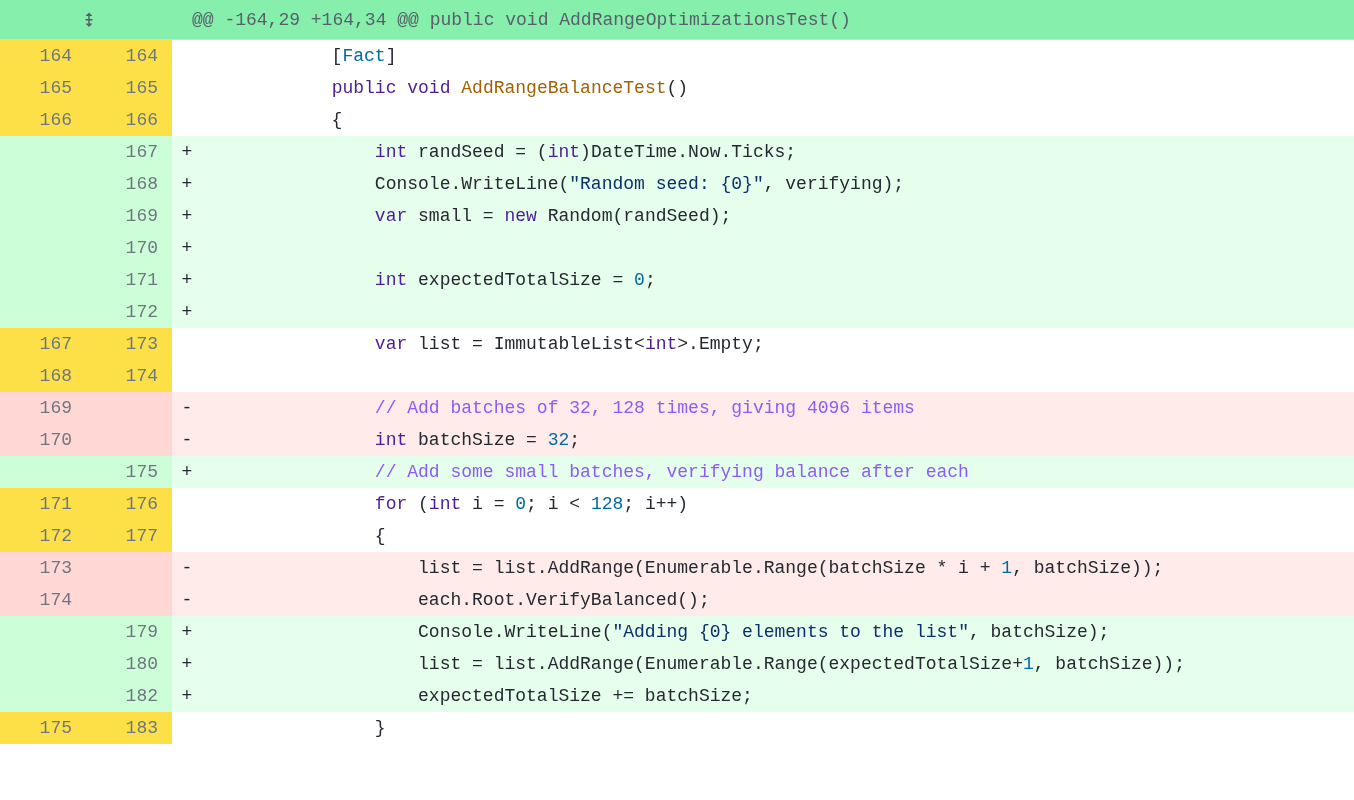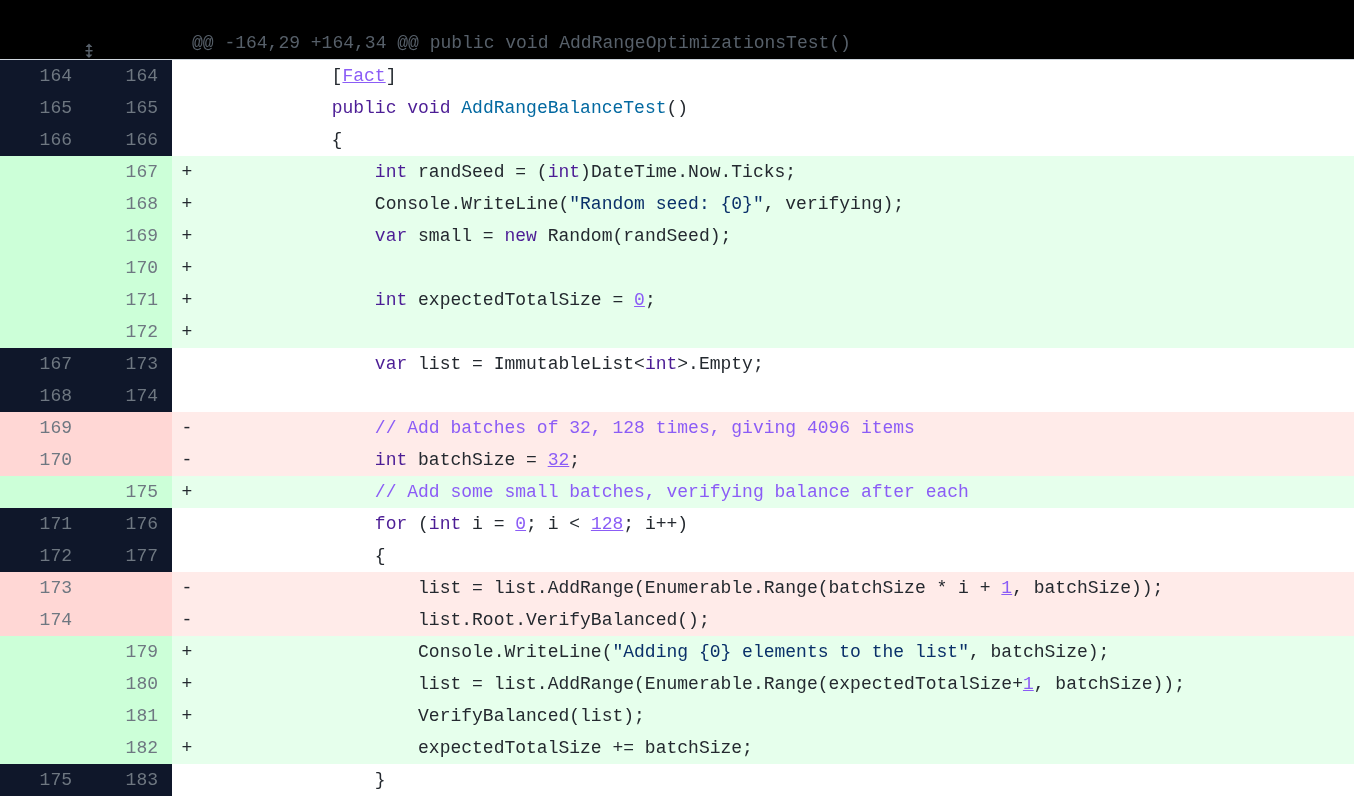--- a/index.html
+++ b/index.html
@@ -5,25 +5,25 @@
   * { box-sizing: border-box; margin: 0; padding: 0; }
   body {
     font-family: ui-monospace, SFMono-Regular, "SF Mono", Menlo, Consolas, "Liberation Mono", monospace;
     font-size: 18px;
     line-height: 32px;
     background: #fff;
     color: #24292f;
   }
   .hunk-header {
     display: flex;
-    align-items: flex-end;
-    background: #000000;
+    align-items: center;
+    background: #86efac;
     color: #57606a;
     border-bottom: 1px solid #d0d7de;
-    height: 60px;
+    height: 40px;
   }
   .expand-icon {
     width: 178px;
     text-align: center;
     color: #57606a;
     font-size: 18px;
     flex-shrink: 0;
     display: flex;
     align-items: center;
     justify-content: center;
@@ -54,30 +54,30 @@
     user-select: none;
     vertical-align: top;
     white-space: pre;
   }
   td.code {
     white-space: pre;
     padding-right: 10px;
     overflow: hidden;
     vertical-align: top;
   }
-  tr.ctx td.num { background: #0f172a; }
+  tr.ctx td.num { background: #fde047; }
   tr.ctx td.marker, tr.ctx td.code { background: #fff; }
   tr.add td.num { background: #ccffd8; }
   tr.add td.marker, tr.add td.code { background: #e6ffec; }
   tr.del td.num { background: #ffd7d5; }
   tr.del td.marker, tr.del td.code { background: #ffebe9; }
   
   .kw { color: #4c1d95; }       
-  .ty { color: #8b5cf6; text-decoration: underline; }       
-  .fn { color: #0369a1; }       
+  .ty { color: #0369a1; }       
+  .fn { color: #a16207; }       
   .str { color: #0a3069; }      
   .cm { color: #8b5cf6; }       
   .pl { color: #24292f; }       
 </style>
 </head>
 <body>
 
 <div class="hunk-header">
   <div class="expand-icon">
     <svg width="16" height="16" viewBox="0 0 16 16">
@@ -194,39 +194,33 @@
       <tr class="del">
         <td class="num">173</td>
         <td class="num"></td>
         <td class="marker">-</td>
         <td class="code"><span class="pl">                    list = list.AddRange(Enumerable.Range(batchSize * i + </span><span class="ty">1</span><span class="pl">, batchSize));</span></td>
       </tr>
       <tr class="del">
         <td class="num">174</td>
         <td class="num"></td>
         <td class="marker">-</td>
-        <td class="code"><span class="pl">                    list.Root.VerifyBalanced();</span></td>
+        <td class="code"><span class="pl">                    each.Root.VerifyBalanced();</span></td>
       </tr>
       <tr class="add">
         <td class="num"></td>
         <td class="num">179</td>
         <td class="marker">+</td>
         <td class="code"><span class="pl">                    Console.WriteLine(</span><span class="str">"Adding {0} elements to the list"</span><span class="pl">, batchSize);</span></td>
       </tr>
       <tr class="add">
         <td class="num"></td>
         <td class="num">180</td>
         <td class="marker">+</td>
         <td class="code"><span class="pl">                    list = list.AddRange(Enumerable.Range(expectedTotalSize+</span><span class="ty">1</span><span class="pl">, batchSize));</span></td>
-      </tr>
-      <tr class="add">
-        <td class="num"></td>
-        <td class="num">181</td>
-        <td class="marker">+</td>
-        <td class="code"><span class="pl">                    VerifyBalanced(list);</span></td>
       </tr>
       <tr class="add">
         <td class="num"></td>
         <td class="num">182</td>
         <td class="marker">+</td>
         <td class="code"><span class="pl">                    expectedTotalSize += batchSize;</span></td>
       </tr>
       <tr class="ctx">
         <td class="num">175</td>
         <td class="num">183</td>

